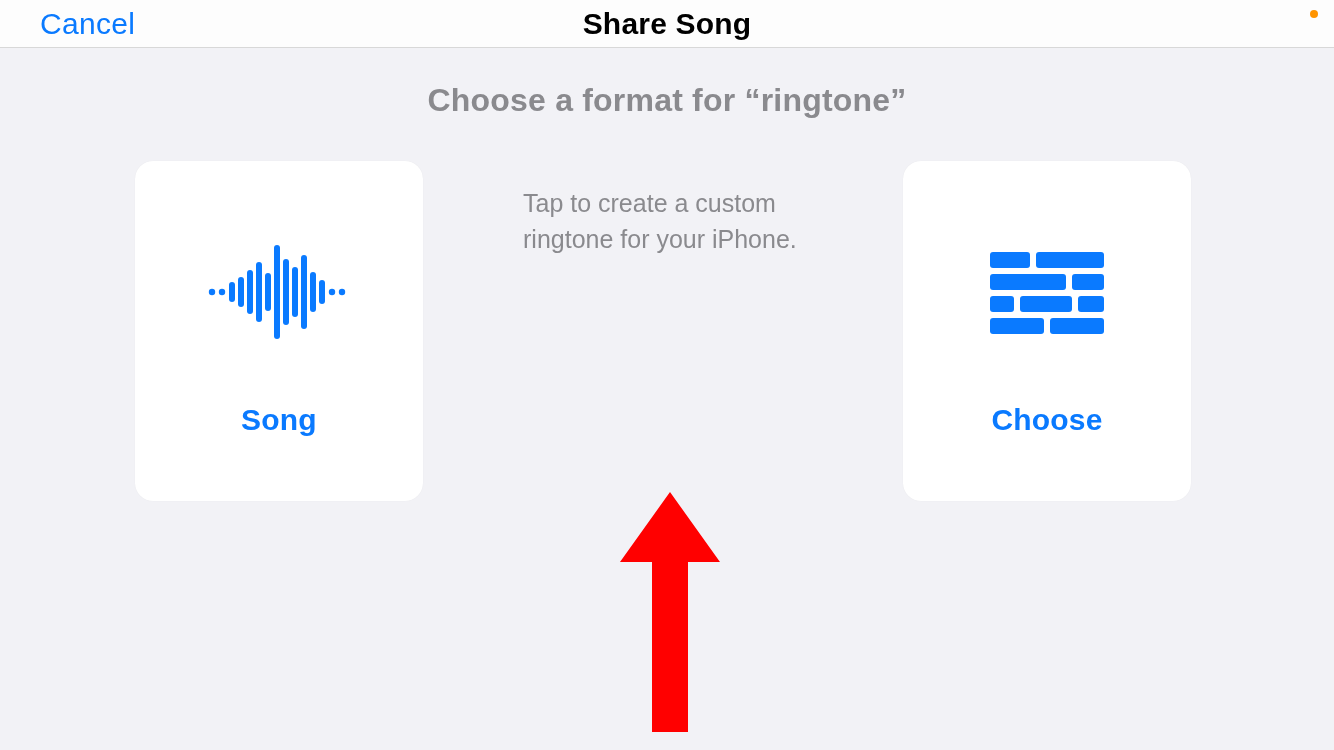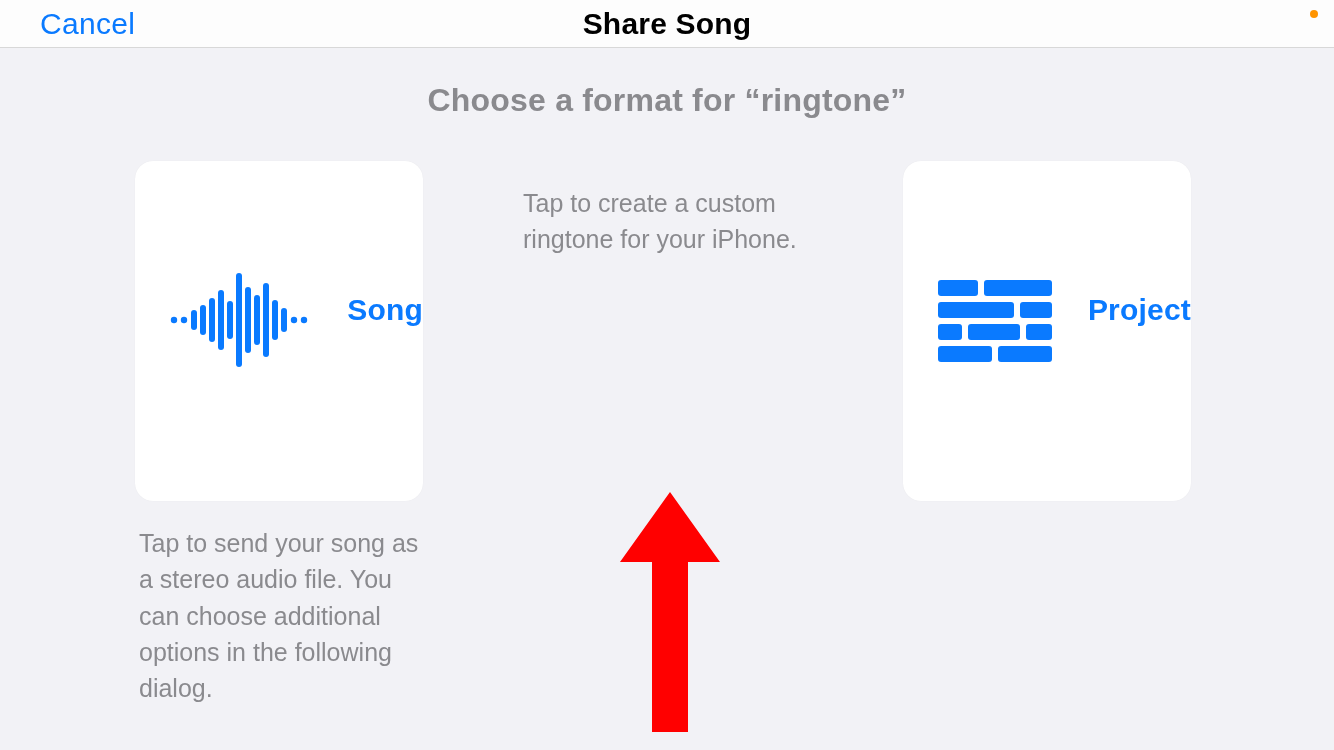--- a/index.html
+++ b/index.html
@@ -19,21 +19,21 @@
     position: absolute; top: 10px; right: 16px; width: 8px; height: 8px; border-radius: 50%; background: #ff9400;
   }
   .content { padding: 34px 48px 0 48px; }
   .subtitle {
     text-align: center; font-size: 32px; color: #8a8a8e; font-weight: 700; margin-bottom: 42px; letter-spacing: 0.2px;
   }
   .grid { display: flex; gap: 88px; justify-content: center; padding: 0 68px; }
   .col { flex: 1; max-width: 296px; }
   .card {
     width: 288px; height: 340px; background: #fff; border-radius: 18px; text-align: center;
-    display: flex; flex-direction: row; align-items: center; justify-content: flex-end;
+    display: flex; flex-direction: column; align-items: center; justify-content: flex-end;
     padding-bottom: 64px; cursor: pointer; position: relative;
     box-shadow: 0 0 1px rgba(0,0,0,0.08);
   }
   .card .icon-wrap {
     flex: 1; display: flex; align-items: center; justify-content: center; width: 100%;
     padding-top: 42px;
   }
   .card .label {
     font-size: 30px; font-weight: 600; color: #0a7aff; margin-top: 22px; letter-spacing: 0.2px;
   }
@@ -77,21 +77,20 @@
               <rect x="97" y="18" width="6" height="74" rx="3"></rect>
               <rect x="106" y="35" width="6" height="40" rx="3"></rect>
               <rect x="115" y="43" width="6" height="24" rx="3"></rect>
               <circle cx="128" cy="55" r="3.2"></circle>
               <circle cx="138" cy="55" r="3.2"></circle>
             </g>
           </svg>
         </div>
         <div class="label">Song</div>
       </div>
-      <div class="desc">Tap to send your song as a stereo audio file. You can choose additional options in the following dialog.</div>
     </div>
 
     <div class="col">
       <div class="desc">Tap to create a custom ringtone for your iPhone.</div>
     </div>
 
     <div class="col">
       <div class="card">
         <div class="icon-wrap">
           <svg width="130" height="100" viewBox="0 0 130 100">
@@ -101,21 +100,21 @@
               <rect x="8" y="32" width="76" height="16" rx="3"></rect>
               <rect x="90" y="32" width="32" height="16" rx="3"></rect>
               <rect x="8" y="54" width="24" height="16" rx="3"></rect>
               <rect x="38" y="54" width="52" height="16" rx="3"></rect>
               <rect x="96" y="54" width="26" height="16" rx="3"></rect>
               <rect x="8" y="76" width="54" height="16" rx="3"></rect>
               <rect x="68" y="76" width="54" height="16" rx="3"></rect>
             </g>
           </svg>
         </div>
-        <div class="label">Project</div>
+        <div class="label">Choose</div>
       </div>
     </div>
 
   </div>
 </div>
 
 <div class="arrow-overlay">
   <svg width="120" height="250" viewBox="0 0 120 250">
     <g fill="#ff0000">
       <polygon points="60,0 110,70 78,70 78,240 42,240 42,70 10,70"></polygon>

